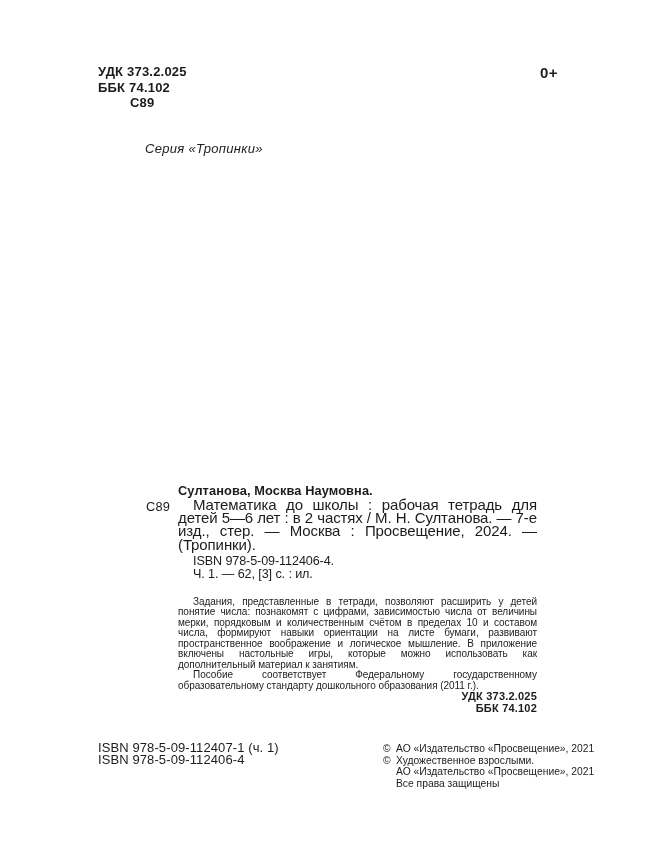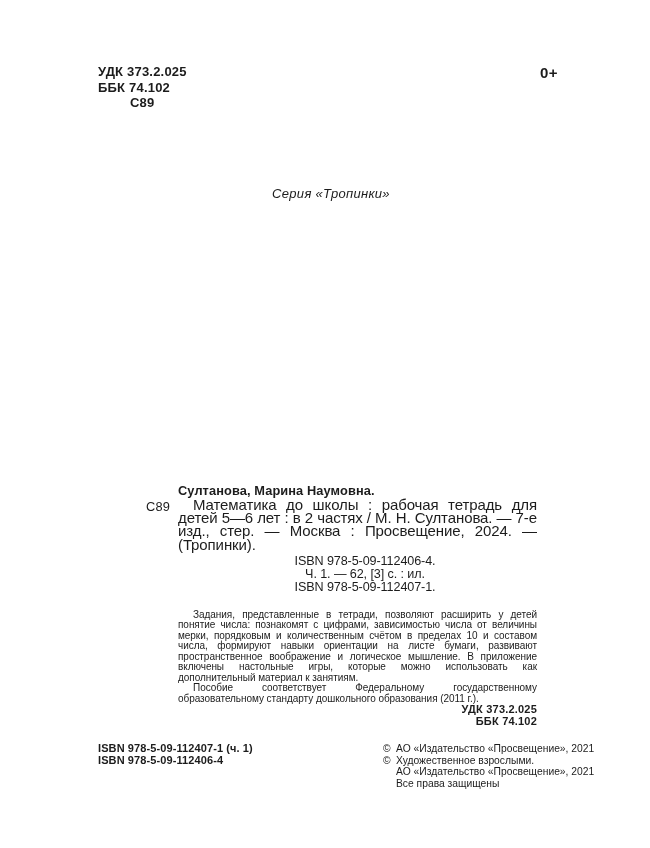--- a/index.html
+++ b/index.html
@@ -12,36 +12,36 @@
     overflow: hidden;
   }
   .abs { position: absolute; }
 
   
   #top-meta { left: 98px; top: 64px; font-size: 13px; font-weight: 700; line-height: 15.5px; letter-spacing: .2px; }
   #top-meta .sign { padding-left: 32px; }
   #age-badge { left: 540px; top: 64px; font-size: 15px; font-weight: 700; letter-spacing: .5px; }
 
   
-  #series-wrap { left: 135px; top: 139px; width: 392px; text-align: center; margin-top: 45px; }
+  #series-wrap { left: 145px; top: 139px; width: 392px; text-align: left; }
   #series-wrap .series { font-size: 13px; font-style: italic; letter-spacing: .3px; }
 
   
   #card { left: 146px; top: 484px; width: 391px; }
   #card-author { margin-left: 32px; font-weight: 700; font-size: 12.8px; line-height: 14px; letter-spacing: .1px; }
   #card-sign { position: absolute; left: 0; top: 15px; font-size: 12.8px; letter-spacing: .2px; }
   #card-desc { margin-left: 32px; width: 359px; font-size: 15px; line-height: 13.2px; text-align: justify; text-indent: 15px; letter-spacing: -0.1px; }
   #card-edition { margin-left: 47px; margin-top: 4px; font-size: 12.6px; line-height: 12.8px; letter-spacing: -0.1px; }
-  #card-edition .ed-line { margin-bottom: .4px; text-align: center; }
+  #card-edition .ed-line { margin-bottom: .4px; }
   #card-annotation { margin-left: 32px; margin-top: 16px; width: 359px; font-size: 10px; line-height: 10.5px; letter-spacing: -0.05px; }
   #card-annotation p { margin: 0; text-align: justify; text-indent: 15px; }
   #card-codes { margin-top: 0px; text-align: right; font-weight: 700; font-size: 11px; line-height: 11.3px; letter-spacing: .2px; }
 
   
-  #footer-isbn { left: 98px; top: 742px; font-weight: 700; font-size: 11px; line-height: 12px; letter-spacing: .1px; }
+  #footer-isbn { left: 98px; top: 742px; font-weight: 400; font-size: 13px; line-height: 12px; letter-spacing: .1px; }
   #footer-copy { left: 383px; top: 743px; font-size: 10.3px; line-height: 11.6px; }
   #footer-copy .row { display: flex; }
   #footer-copy .mark { width: 13px; flex: 0 0 13px; }
 </style>
 </head>
 <body>
 
 <div class="abs" id="top-meta">
   <div>УДК 373.2.025</div>
   <div>ББК 74.102</div>
@@ -49,26 +49,25 @@
 </div>
 
 <div class="abs" id="age-badge">0+</div>
 
 <div class="abs" id="series-wrap">
   <span class="series">Серия «Тропинки»</span>
 </div>
 
 <div class="abs" id="card">
   <div id="card-sign">С89</div>
-  <div id="card-author">Султанова, Марина Наумовна.</div>
+  <div id="card-author">Султанова, Москва Наумовна.</div>
   <div id="card-desc">Математика до школы : рабочая тетрадь для детей 5—6 лет : в 2 частях / М. Н. Султанова. — 7-е изд., стер. — Москва : Просвещение, 2024. — (Тропинки).</div>
   <div id="card-edition">
     <div class="ed-line">ISBN 978-5-09-112406-4.</div>
     <div class="ed-line">Ч. 1. — 62, [3] с. : ил.</div>
-    <div class="ed-line">ISBN 978-5-09-112407-1.</div>
   </div>
   <div id="card-annotation">
     <p>Задания, представленные в тетради, позволяют расширить у детей понятие числа: познакомят с цифрами, зависимостью числа от величины мерки, порядковым и количественным счётом в пределах 10 и составом числа, формируют навыки ориентации на листе бумаги, развивают пространственное воображение и логическое мышление. В приложение включены настольные игры, которые можно использовать как дополнительный материал к занятиям.</p>
     <p>Пособие соответствует Федеральному государственному образовательному стандарту дошкольного образования (2011 г.).</p>
   </div>
   <div id="card-codes">
     <div>УДК 373.2.025</div>
     <div>ББК 74.102</div>
   </div>
 </div>

